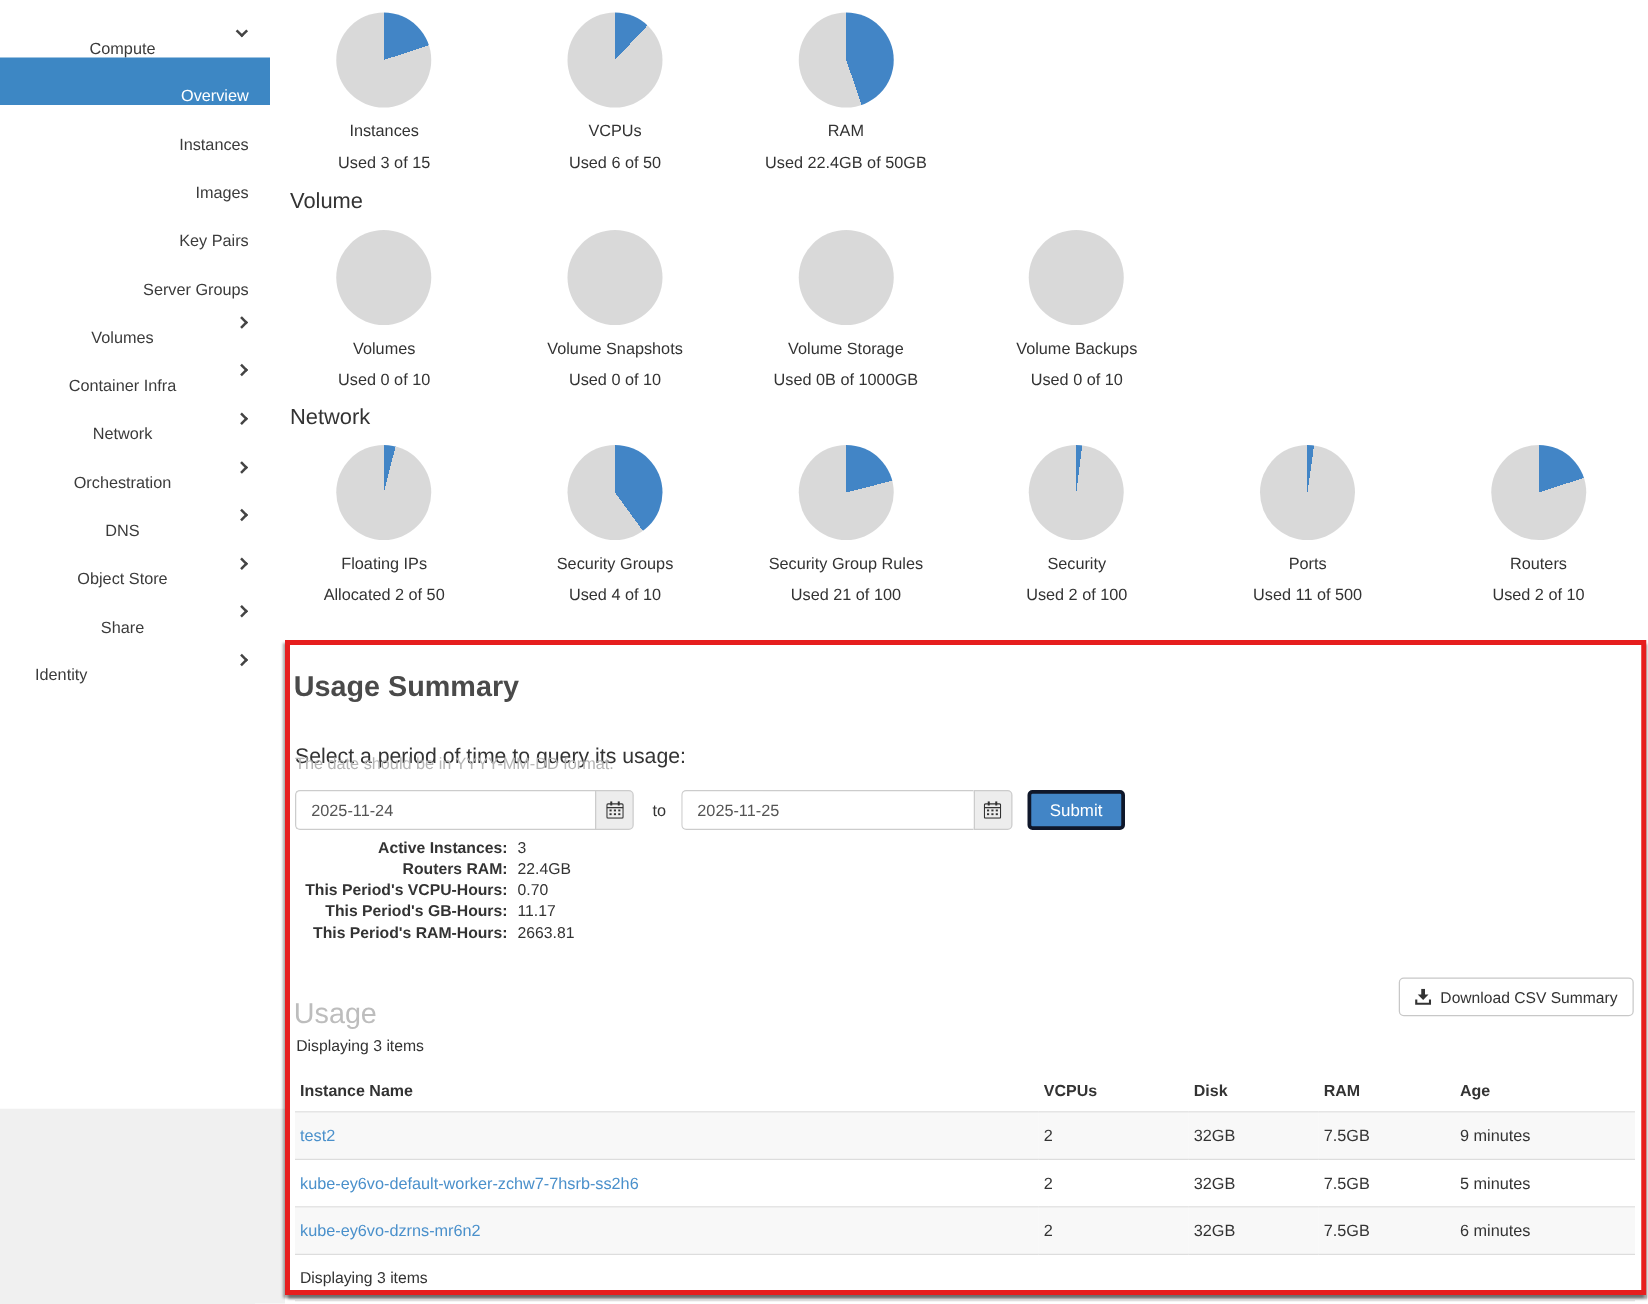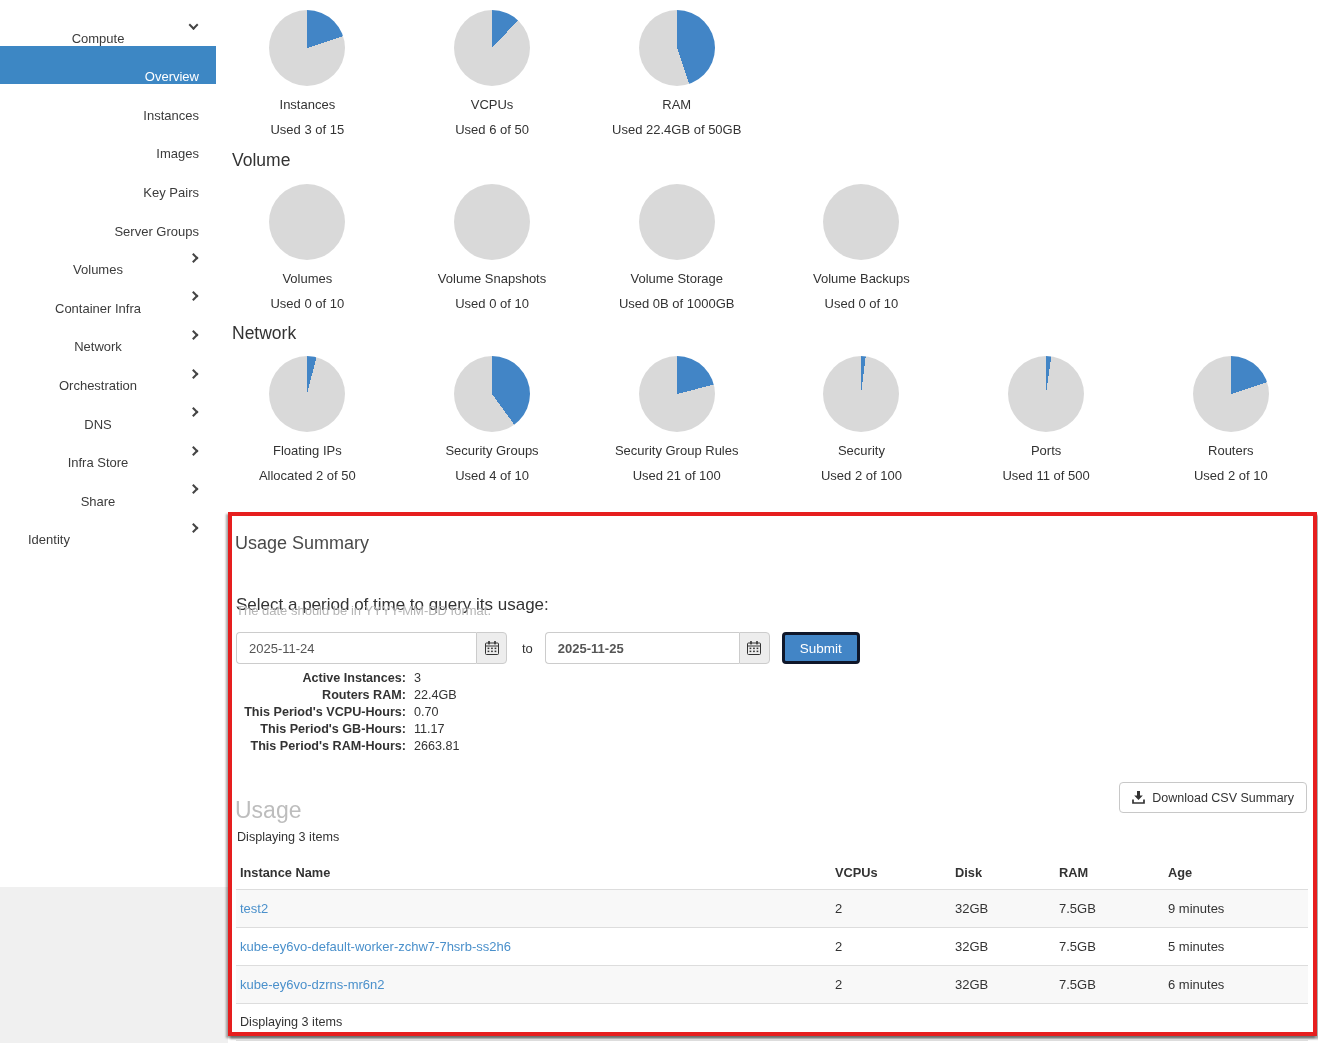--- a/index.html
+++ b/index.html
@@ -34,28 +34,28 @@
   .pie-name{margin-top:11px;}
   .pie-usage{margin-top:10px;}
   .section-title{position:absolute;left:232px;margin:0;font-size:17.5px;font-weight:400;color:#333;}
   #volume-title{top:150px;} #network-title{top:323px;}
   
   .annotation-box{
     position:absolute;left:228px;top:512px;width:1089px;height:524px;
     border:4px solid var(--red);background:#fff;
     box-shadow:-2px 2px 2px rgba(0,0,0,.35), 2px 3px 2px rgba(0,0,0,.35);
   }
-  .box-title{position:absolute;left:3px;top:5px;font-size:18px;font-weight:400;color:#4a4a4a;}
+  .box-title{position:absolute;left:3px;top:5px;font-size:23px;font-weight:700;color:#4a4a4a;}
   .select-label{position:absolute;left:4px;top:62px;font-size:17px;font-weight:400;color:#333;}
   .date-hint{position:absolute;left:4px;top:87px;font-size:13px;color:#b4b4b4;}
   .form-row{position:absolute;left:4px;top:116px;display:flex;align-items:center;}
   .input-group{display:flex;}
   .date-input{width:240px;height:32px;border:1px solid #ccc;border-right:0;border-radius:4px 0 0 4px;
               padding:0 12px;font-size:13px;color:#555;font-family:inherit;outline:none;}
-  .input-group.second .date-input{width:194px;font-weight:bold;}
+  .input-group.second .date-input{width:234px;}
   .addon{width:31px;height:32px;background:#ededed;border:1px solid #ccc;border-radius:0 4px 4px 0;
          display:flex;align-items:center;justify-content:center;cursor:pointer;}
   .to-label{margin:0 12px 0 15px;font-size:13px;color:#333;}
   .submit-btn{margin-left:12px;height:32px;padding:0 15px;background:var(--accent);
               border:3px solid #0f172a;border-radius:4px;color:#fff;font-size:13.5px;font-family:inherit;cursor:pointer;}
   .stats{position:absolute;left:0;top:153px;font-size:12.6px;color:#333;}
   .stat-row{display:flex;height:17px;align-items:center;}
   .stat-label{width:174px;text-align:right;font-weight:bold;}
   .stat-value{margin-left:8px;}
   .usage-title{position:absolute;left:3px;top:262px;font-size:23px;font-weight:400;color:#bdbdbd;}
@@ -108,21 +108,21 @@
     </div>
     <div class="side-row group">
       <span class="side-label">Orchestration</span>
       <span class="chev right"></span>
     </div>
     <div class="side-row group">
       <span class="side-label">DNS</span>
       <span class="chev right"></span>
     </div>
     <div class="side-row group">
-      <span class="side-label">Infra Store</span>
+      <span class="side-label">Object Store</span>
       <span class="chev right"></span>
     </div>
     <div class="side-row group">
       <span class="side-label">Share</span>
       <span class="chev right"></span>
     </div>
     <div class="side-row root">
       <span class="side-label">Identity</span>
       <span class="chev right"></span>
     </div>

